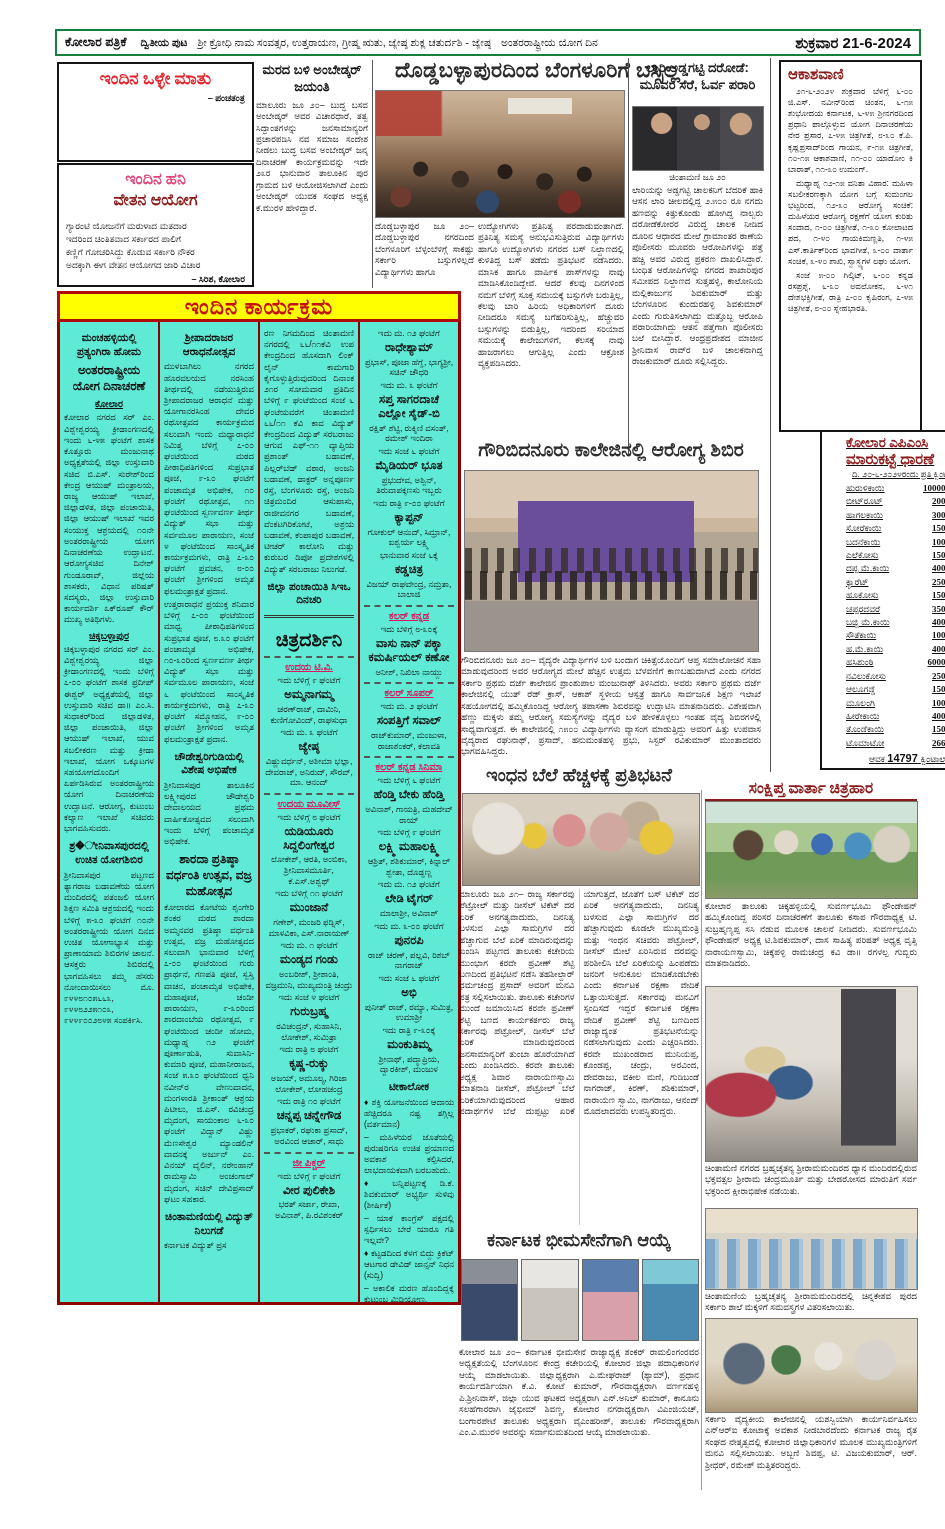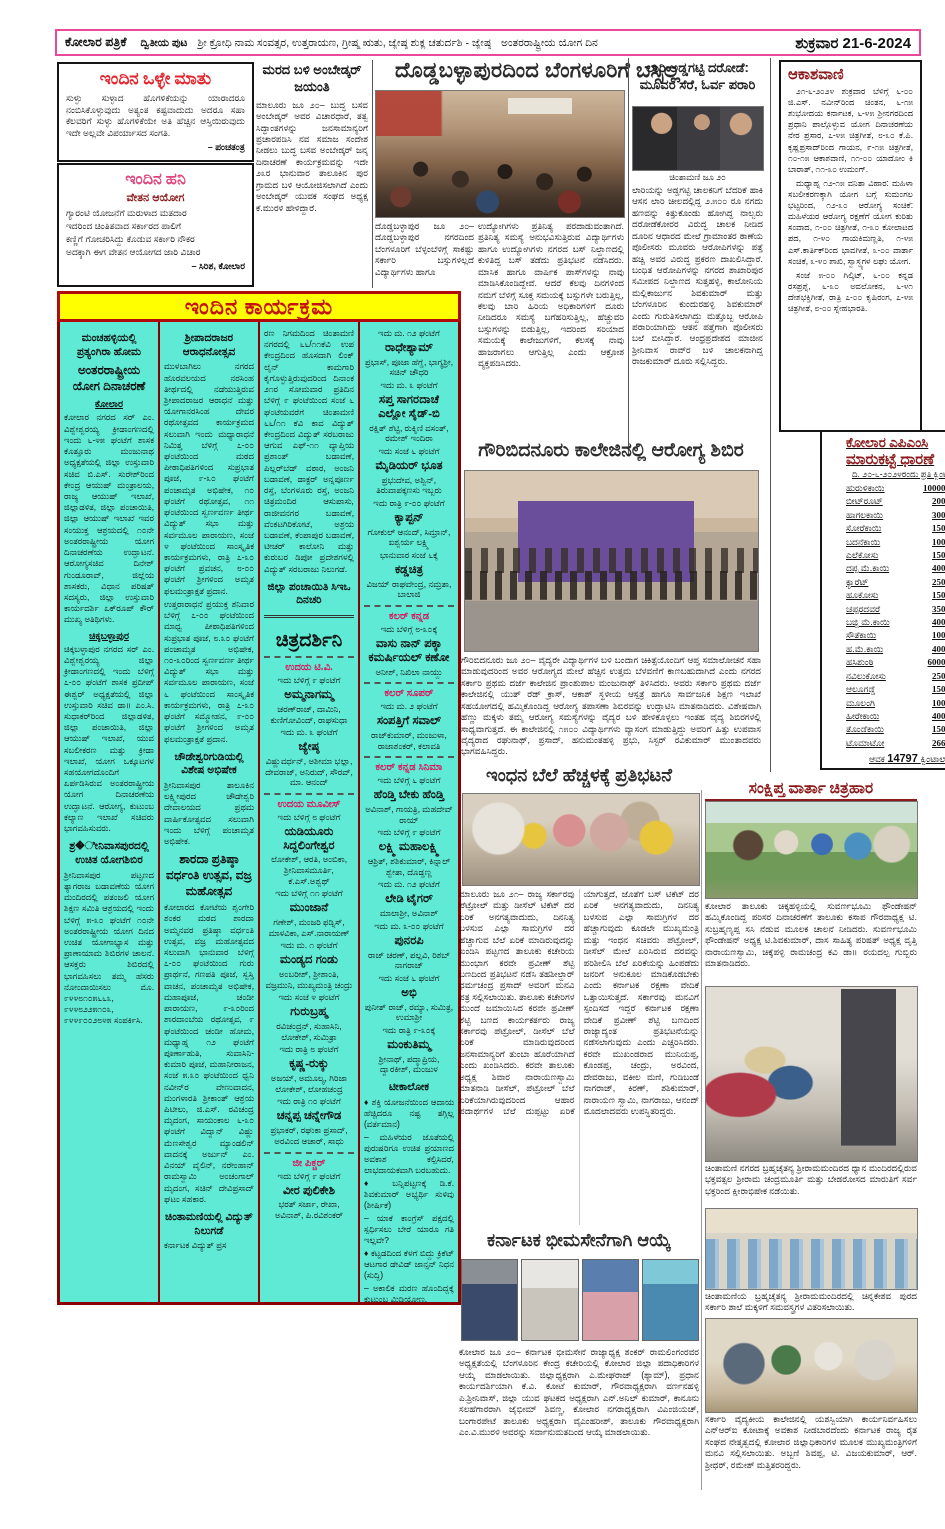--- a/index.html
+++ b/index.html
@@ -1,29 +1,29 @@
 <!DOCTYPE html>
 <html><head>
 <meta charset="utf-8">
 <style>
   html,body{margin:0;padding:0;}
   body{width:945px;height:1529px;background:#ffffff;font-family:"Liberation Sans",sans-serif;color:#111;position:relative;overflow:hidden;}
   .abs{position:absolute;}
   
-  .masthead{left:55px;top:29px;width:846px;height:23px;border:2px solid #ec4899;display:flex;align-items:center;padding:0 8px;background:#fff;}
+  .masthead{left:55px;top:29px;width:846px;height:23px;border:2px solid #15803d;display:flex;align-items:center;padding:0 8px;background:#fff;}
   .mh-title{font-weight:bold;font-size:12.5px;margin-right:14px;white-space:nowrap;}
   .mh-edition{font-size:10.5px;font-weight:bold;margin-right:10px;white-space:nowrap;}
   .mh-panchanga{font-size:10.5px;white-space:nowrap;overflow:hidden;}
   .mh-event{font-size:10.5px;margin-left:10px;white-space:nowrap;}
   .mh-date{margin-left:auto;font-weight:bold;font-size:15px;white-space:nowrap;}
   
   .box{border:2px solid #151515;background:#fff;padding:4px 7px;}
   .gw-title{color:#e3262d;font-family:"Liberation Serif",serif;font-weight:bold;font-size:17px;text-align:center;margin:1px 0 4px;}
   .hani-title{color:#e0457b;font-family:"Liberation Serif",serif;font-weight:bold;font-size:16px;text-align:center;margin:1px 0 3px;}
-  .hani-sub{color:#8b1a1a;font-weight:bold;font-size:11px;text-align:center;margin-bottom:3px;}
+  .hani-sub{color:#8b1a1a;font-weight:bold;font-size:16px;text-align:center;margin-bottom:11px;}
   .small-body{font-size:9px;line-height:1.3;text-align:justify;}
   .poem{font-size:9px;line-height:1.45;white-space:pre-line;}
   .byline{font-size:9px;font-weight:bold;text-align:right;margin-top:2px;}
   
   .col-head{font-weight:bold;font-size:13px;text-align:center;line-height:1.3;}
   .headline-xl{font-weight:bold;font-size:21px;color:#2b2b2b;text-align:center;letter-spacing:.2px;line-height:1.1;}
   .headline-lg{font-weight:bold;font-size:18px;color:#2e2e2e;text-align:center;line-height:1.1;}
   .article{font-size:8.8px;line-height:1.3;text-align:justify;}
   .caption{font-size:8.8px;line-height:1.3;text-align:justify;}
   .photo-cap{font-size:8.5px;text-align:center;}
@@ -35,21 +35,21 @@
   .banner-text{color:#c41111;font-family:"Liberation Serif",serif;font-weight:bold;font-size:22px;letter-spacing:1px;}
   .pgrid{left:57px;top:322px;width:398px;height:980px;border:3px solid #8b0000;border-top:none;display:flex;background:#5eead4;}
   .pcol{flex:1;padding:4px 4px;overflow:hidden;}
   .pcol + .pcol{border-left:2px solid #8b0000;}
   .pi{margin:2px 0;}
   .pi.body{font-size:8.5px;line-height:1.32;text-align:justify;}
   .pi.head1{font-size:12px;font-weight:bold;text-align:center;line-height:1.3;margin:5px 0 3px;}
   .pi.head2{font-size:10.5px;font-weight:bold;text-align:center;line-height:1.3;margin:5px 0 3px;}
   .pi.place{font-size:9.5px;font-weight:bold;text-align:center;text-decoration:underline;margin:4px 0 2px;}
   .pi.big{font-size:19px;font-weight:bold;text-align:center;border-top:3px double #333;padding-top:11px;margin-top:8px;}
-  .pi.channel{color:#d81b60;font-weight:bold;font-size:10px;text-align:center;border-top:2px dashed #555;padding-top:3px;margin-top:5px;}
+  .pi.channel{color:#d81b60;font-weight:bold;font-size:10px;text-align:center;text-decoration:underline;border-top:2px dashed #555;padding-top:3px;margin-top:5px;}
   .pi.time{font-size:8.5px;text-align:center;}
   .pi.movie{font-size:11.5px;font-weight:bold;text-align:center;line-height:1.2;}
   .pi.cast{font-size:8.5px;text-align:center;line-height:1.25;}
   .pi.bullet{font-size:8.5px;text-align:justify;line-height:1.3;}
   
   .ak-title{color:#8b1a1a;font-family:"Liberation Serif",serif;font-weight:bold;font-size:15px;text-align:left;margin-bottom:3px;}
   .ak-body{font-size:8.3px;line-height:1.34;text-align:justify;}
   .ak-body p{margin:0 0 3px;text-indent:8px;}
   .apmc-sub{font-size:8.6px;text-align:center;margin:1px 0 2px;}
   .arow{display:flex;justify-content:space-between;font-size:9px;line-height:13.4px;}
@@ -127,21 +127,20 @@
 <div class="abs masthead">
   <span class="mh-title">ಕೋಲಾರ ಪತ್ರಿಕೆ</span>
   <span class="mh-edition">ದ್ವಿತೀಯ ಪುಟ</span>
   <span class="mh-panchanga">ಶ್ರೀ ಕ್ರೋಧಿ ನಾಮ ಸಂವತ್ಸರ, ಉತ್ತರಾಯಣ, ಗ್ರೀಷ್ಮ ಋತು, ಜ್ಯೇಷ್ಠ ಶುಕ್ಲ ಚತುರ್ದಶಿ - ಜ್ಯೇಷ್ಠ</span>
   <span class="mh-event">ಅಂತರರಾಷ್ಟ್ರೀಯ ಯೋಗ ದಿನ</span>
   <span class="mh-date">ಶುಕ್ರವಾರ 21-6-2024</span>
 </div>
 
 <div class="abs box" style="left:57px;top:62px;width:179px;height:88px;">
   <div class="gw-title">ಇಂದಿನ ಒಳ್ಳೇ ಮಾತು</div>
-  <div class="small-body">ಸುಳ್ಳು ಸುಳ್ಳಾದ ಹೊಗಳಿಕೆಯನ್ನು ಯಾರಾದರೂ ನಂಬಿಸಿಕೊಳ್ಳುವುದು ಅತ್ಯಂತ ಕಷ್ಟವಾದುದು ಅದರೂ ಸಹಾ ಕೆಲವರಿಗೆ ಸುಳ್ಳು ಹೊಗಳಿಕೆಯೇ ಅತಿ ಹೆಚ್ಚಿನ ಆಸ್ತಿಯಿರುವುದು ಇದೇ ಅಲ್ಲವೇ ವಿಪರ್ಯಾಸದ ಸಂಗತಿ.</div>
   <div class="byline">– ಪಂಚತಂತ್ರ</div>
 </div>
 
 <div class="abs box" style="left:57px;top:163px;width:179px;height:112px;">
   <div class="hani-title">ಇಂದಿನ ಹನಿ</div>
   <div class="hani-sub">ವೇತನ ಆಯೋಗ</div>
   <div class="poem">ಗ್ಯಾರಂಟಿ ಯೋಜನೆಗೆ ಮರುಳಾದ ಮತದಾರ
 ಇದರಿಂದ ಚಿಂತಿತವಾದ ಸರ್ಕಾರದ ಪಾಲಿಗೆ
 ಕಣ್ಣಿಗೆ ಗೋಚರಿಸಿದ್ದು ಕೊಡುವ ಸರ್ಕಾರಿ ನೌಕರ
 ಅದಕ್ಕಾಗಿ ಈಗ ವೇತನ ಆಯೋಗದ ಜಾರಿ ವಿಚಾರ</div>
@@ -398,19 +397,19 @@
   <div class="ph-portrait ph-p2"></div>
   <div class="ph-portrait ph-p3"></div>
   <div class="ph-portrait ph-p4"></div>
 </div>
 <div class="abs article" style="left:459px;top:1347px;width:240px;height:140px;overflow:hidden;">ಕೋಲಾರ ಜೂ ೨೦– ಕರ್ನಾಟಕ ಭೀಮಸೇನೆ ರಾಜ್ಯಾಧ್ಯಕ್ಷ ಶಂಕರ್ ರಾಮಲಿಂಗಂರವರ ಅಧ್ಯಕ್ಷತೆಯಲ್ಲಿ ಬೆಂಗಳೂರಿನ ಕೇಂದ್ರ ಕಚೇರಿಯಲ್ಲಿ ಕೋಲಾರ ಜಿಲ್ಲಾ ಪದಾಧಿಕಾರಿಗಳ ಆಯ್ಕೆ ಮಾಡಲಾಯಿತು. ಜಿಲ್ಲಾಧ್ಯಕ್ಷರಾಗಿ ಎ.ಮೇಘರಾಜ್ (ಶ್ಯಾಮ್), ಪ್ರಧಾನ ಕಾರ್ಯದರ್ಶಿಯಾಗಿ ಕೆ.ವಿ. ಕೋಟೆ ಕುಮಾರ್, ಗೌರವಾಧ್ಯಕ್ಷರಾಗಿ ವರ್ಣನಹಳ್ಳಿ ಪಿ.ಶ್ರೀನಿವಾಸ್, ಜಿಲ್ಲಾ ಯುವ ಘಟಕದ ಅಧ್ಯಕ್ಷರಾಗಿ ಎನ್.ಅನಿಲ್ ಕುಮಾರ್, ಕಾನೂನು ಸಲಹೆಗಾರರಾಗಿ ಜೈಭೀಮ್ ಶಿವಣ್ಣ, ಕೋಲಾರ ನಗರಾಧ್ಯಕ್ಷರಾಗಿ ವಿಎಂಜಿಯಚ್, ಬಂಗಾರಪೇಟೆ ತಾಲೂಕು ಅಧ್ಯಕ್ಷರಾಗಿ ವೈಎಂಹರೀಶ್, ತಾಲೂಕು ಗೌರವಾಧ್ಯಕ್ಷರಾಗಿ ಎಂ.ವಿ.ಮುರಳಿ ಅವರನ್ನು ಸರ್ವಾನುಮತದಿಂದ ಆಯ್ಕೆ ಮಾಡಲಾಯಿತು.</div>
 
 <div class="abs vrule" style="left:701px;top:790px;height:700px;background:#999;"></div>
 
 <div class="abs sk-title" style="left:705px;top:779px;width:212px;">ಸಂಕ್ಷಿಪ್ತ ವಾರ್ತಾ ಚಿತ್ರಹಾರ</div>
 <div class="abs ph ph-saplings" style="left:705px;top:801px;width:211px;height:96px;"></div>
-<div class="abs caption" style="left:705px;top:901px;width:212px;height:82px;overflow:hidden;">ಕೋಲಾರ ತಾಲೂಕು ಚಿಕ್ಕಹಳ್ಳಿಯಲ್ಲಿ ಸುವರ್ಣಭೂಮಿ ಫೌಂಡೇಷನ್ ಹಮ್ಮಿಕೊಂಡಿದ್ದ ಪರಿಸರ ದಿನಾಚರಣೆಗೆ ತಾಲೂಕು ಕಸಾಪ ಗೌರವಾಧ್ಯಕ್ಷ ಟಿ. ಸುಬ್ರಹ್ಮಣ್ಯಪ್ಪ ಸಸಿ ನೆಡುವ ಮೂಲಕ ಚಾಲನೆ ನೀಡಿದರು. ಸುವರ್ಣಭೂಮಿ ಫೌಂಡೇಷನ್ ಅಧ್ಯಕ್ಷ ಟಿ.ಶಿವಕುಮಾರ್, ದಾಸ ಸಾಹಿತ್ಯ ಪರಿಷತ್ ಅಧ್ಯಕ್ಷ ವೃತ್ತಿ ನಾರಾಯಣಸ್ವಾಮಿ, ಚಿಕ್ಕೆಪಳ್ಳಿ ರಾಮಚಂದ್ರ ಕವಿ ಡಾ॥ ರಯದಲ್ಪ ಗುಬ್ಬಿರು ಮಾತನಾಡಿದರು.</div>
+<div class="abs caption" style="left:705px;top:901px;width:212px;height:82px;overflow:hidden;">ಕೋಲಾರ ತಾಲೂಕು ಚಿಕ್ಕಹಳ್ಳಿಯಲ್ಲಿ ಸುವರ್ಣಭೂಮಿ ಫೌಂಡೇಷನ್ ಹಮ್ಮಿಕೊಂಡಿದ್ದ ಪರಿಸರ ದಿನಾಚರಣೆಗೆ ತಾಲೂಕು ಕಸಾಪ ಗೌರವಾಧ್ಯಕ್ಷ ಟಿ. ಸುಬ್ರಹ್ಮಣ್ಯಪ್ಪ ಸಸಿ ನೆಡುವ ಮೂಲಕ ಚಾಲನೆ ನೀಡಿದರು. ಸುವರ್ಣಭೂಮಿ ಫೌಂಡೇಷನ್ ಅಧ್ಯಕ್ಷ ಟಿ.ಶಿವಕುಮಾರ್, ದಾಸ ಸಾಹಿತ್ಯ ಪರಿಷತ್ ಅಧ್ಯಕ್ಷ ವೃತ್ತಿ ನಾರಾಯಣಸ್ವಾಮಿ, ಚಿಕ್ಕೆಪಳ್ಳಿ ರಾಮಚಂದ್ರ ಕವಿ ಡಾ॥ ರಗಳಲ್ಪ ಗುಬ್ಬಿರು ಮಾತನಾಡಿದರು.</div>
 <div class="abs ph ph-statue" style="left:705px;top:986px;width:211px;height:174px;"></div>
 <div class="abs caption" style="left:705px;top:1163px;width:212px;height:42px;overflow:hidden;">ಚಿಂತಾಮಣಿ ನಗರದ ಬ್ರಹ್ಮಚೈತನ್ಯ ಶ್ರೀರಾಮಮಂದಿರದ ಧ್ಯಾನ ಮಂದಿರದಲ್ಲಿರುವ ಭಕ್ತವತ್ಸಲ ಶ್ರೀರಾಮ ಚಂದ್ರಮೂರ್ತಿ ಮತ್ತು ಬೇಡರೋಸದ ಮಾರುತಿಗೆ ಸರ್ವ ಭಕ್ತರಿಂದ ಕ್ಷೀರಾಭಿಷೇಕ ನಡೆಯಿತು.</div>
 <div class="abs ph ph-kids" style="left:705px;top:1208px;width:211px;height:80px;"></div>
 <div class="abs caption" style="left:705px;top:1291px;width:212px;height:25px;overflow:hidden;">ಚಿಂತಾಮಣಿಯ ಬ್ರಹ್ಮಚೈತನ್ಯ ಶ್ರೀರಾಮಮಂದಿರದಲ್ಲಿ ಚಿನ್ನಕೇಶವ ಪುರದ ಸರ್ಕಾರಿ ಶಾಲೆ ಮಕ್ಕಳಿಗೆ ಸಮವಸ್ತ್ರಗಳ ವಿತರಿಸಲಾಯಿತು.</div>
 <div class="abs ph ph-office" style="left:705px;top:1318px;width:211px;height:93px;"></div>
 <div class="abs caption" style="left:705px;top:1414px;width:212px;height:76px;overflow:hidden;">ಸರ್ಕಾರಿ ವೈದ್ಯಕೀಯ ಕಾಲೇಜಿನಲ್ಲಿ ಯಶಸ್ವಿಯಾಗಿ ಕಾರ್ಯನಿರ್ವಹಿಸಲು ಎನ್‌ಆರ್‌ಐ ಕೋಟಾಕ್ಕೆ ಅವಕಾಶ ನೀಡಬಾರದೆಂದು ಕರ್ನಾಟಕ ರಾಜ್ಯ ರೈತ ಸಂಘದ ನೇತೃತ್ವದಲ್ಲಿ ಕೋಲಾರ ಜಿಲ್ಲಾಧಿಕಾರಿಗಳ ಮೂಲಕ ಮುಖ್ಯಮಂತ್ರಿಗಳಿಗೆ ಮನವಿ ಸಲ್ಲಿಸಲಾಯಿತು. ಅಬ್ಬಣಿ ಶಿವಪ್ಪ, ಟಿ. ವಿಜಯಕುಮಾರ್, ಆರ್. ಶ್ರೀಧರ್, ರಮೇಶ್ ಮತ್ತಿತರರಿದ್ದರು.</div>
 
 </body></html>

